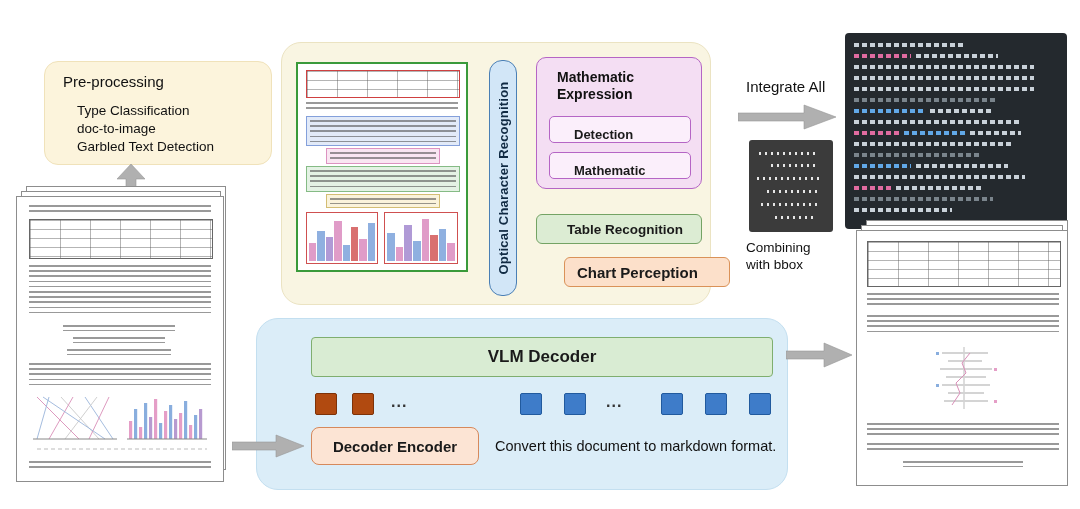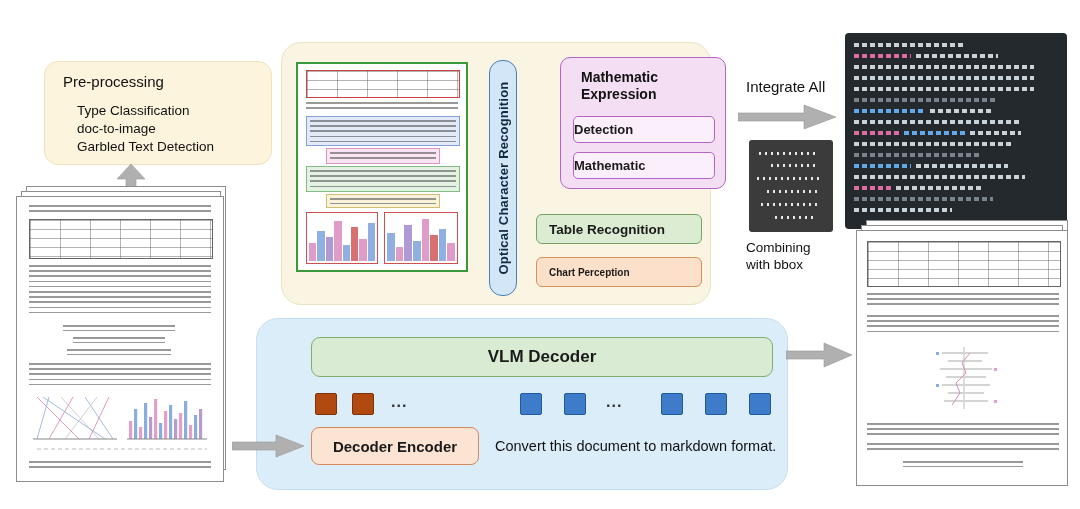--- a/index.html
+++ b/index.html
@@ -12,26 +12,26 @@
   .cream{background:#f9f5e2;border:1px solid #ebe3c2;border-radius:20px;}
   .bluewrap{background:#dbedf8;border:1px solid #c3dff0;border-radius:22px;}
 
   
   .ocr-box{background:#d2e6f7;border:1.5px solid #4a7fb5;border-radius:13px;}
   .ocr-text{position:absolute;left:50%;top:50%;transform:translate(-50%,-50%) rotate(-90deg);
             white-space:nowrap;font-weight:bold;font-size:13px;color:#102a43;letter-spacing:.2px;}
   .math-box{background:#f4def3;border:1.5px solid #b565c5;border-radius:10px;}
   .math-title{font-weight:bold;font-size:14px;line-height:17px;color:#111;}
   .sub-box{background:#fbeffb;border:1.3px solid #b565c5;border-radius:5px;
-           font-weight:bold;font-size:13px;display:flex;align-items:center;padding-left:0;}
+           font-weight:bold;font-size:13px;display:flex;align-items:flex-end;padding-left:24px;}
   .table-box{background:#dcecd3;border:1.3px solid #74a364;border-radius:6px;
-             font-weight:bold;font-size:13.5px;display:flex;align-items:center;padding-left:12px;}
+             font-weight:bold;font-size:13.5px;display:flex;align-items:center;padding-left:30px;}
   .chart-box{background:#fce0ca;border:1.3px solid #da9258;border-radius:6px;
-             font-weight:bold;font-size:10px;display:flex;align-items:center;padding-left:12px;}
-  .vlm-box{background:#d9ecd3;border:1.5px solid #7fae6f;border-radius:9px;
+             font-weight:bold;font-size:15px;display:flex;align-items:center;padding-left:12px;margin-left:28px;}
+  .vlm-box{background:#d9ecd3;border:1.5px solid #7fae6f;border-radius:4px;
            display:flex;align-items:center;justify-content:center;font-weight:bold;font-size:17px;}
   .vis-box{background:#fce4d4;border:1.5px solid #d6895c;border-radius:8px;
            display:flex;align-items:center;justify-content:center;font-weight:bold;font-size:15px;}
 
   
   .tok{position:absolute;width:22px;height:22px;border-radius:2px;box-sizing:border-box;}
   .tok.brown{background:#b14a10;border:1px solid #7d3208;}
   .tok.blue{background:#3e7cc9;border:1px solid #215a9e;}
   .dots{position:absolute;font-weight:bold;font-size:16px;color:#333;letter-spacing:1px;}
 
@@ -164,21 +164,21 @@
         <i style="height:26px;background:#d97070"></i>
       <i style="height:32px;background:#8fb0e0"></i>
         <i style="height:18px;background:#e09cc8"></i>
     </div>
   </div>
 
   <div class="abs ocr-box" style="left:489px;top:60px;width:28px;height:236px;">
     <div class="ocr-text">Optical Character Recognition</div>
   </div>
 
-  <div class="abs math-box" style="left:536px;top:57px;width:166px;height:132px;margin-left:24px;">
+  <div class="abs math-box" style="left:536px;top:57px;width:166px;height:132px;">
     <div class="math-title abs" style="left:20px;top:11px;width:120px;">Mathematic Expression</div>
     <div class="sub-box abs" style="left:12px;top:58px;width:142px;height:27px;">
       <span>Detection</span>
     </div>
     <div class="sub-box abs" style="left:12px;top:94px;width:142px;height:27px;">
       <span>Mathematic</span>
     </div>
   </div>
 
   <div class="abs table-box" style="left:536px;top:214px;width:166px;height:30px;">

